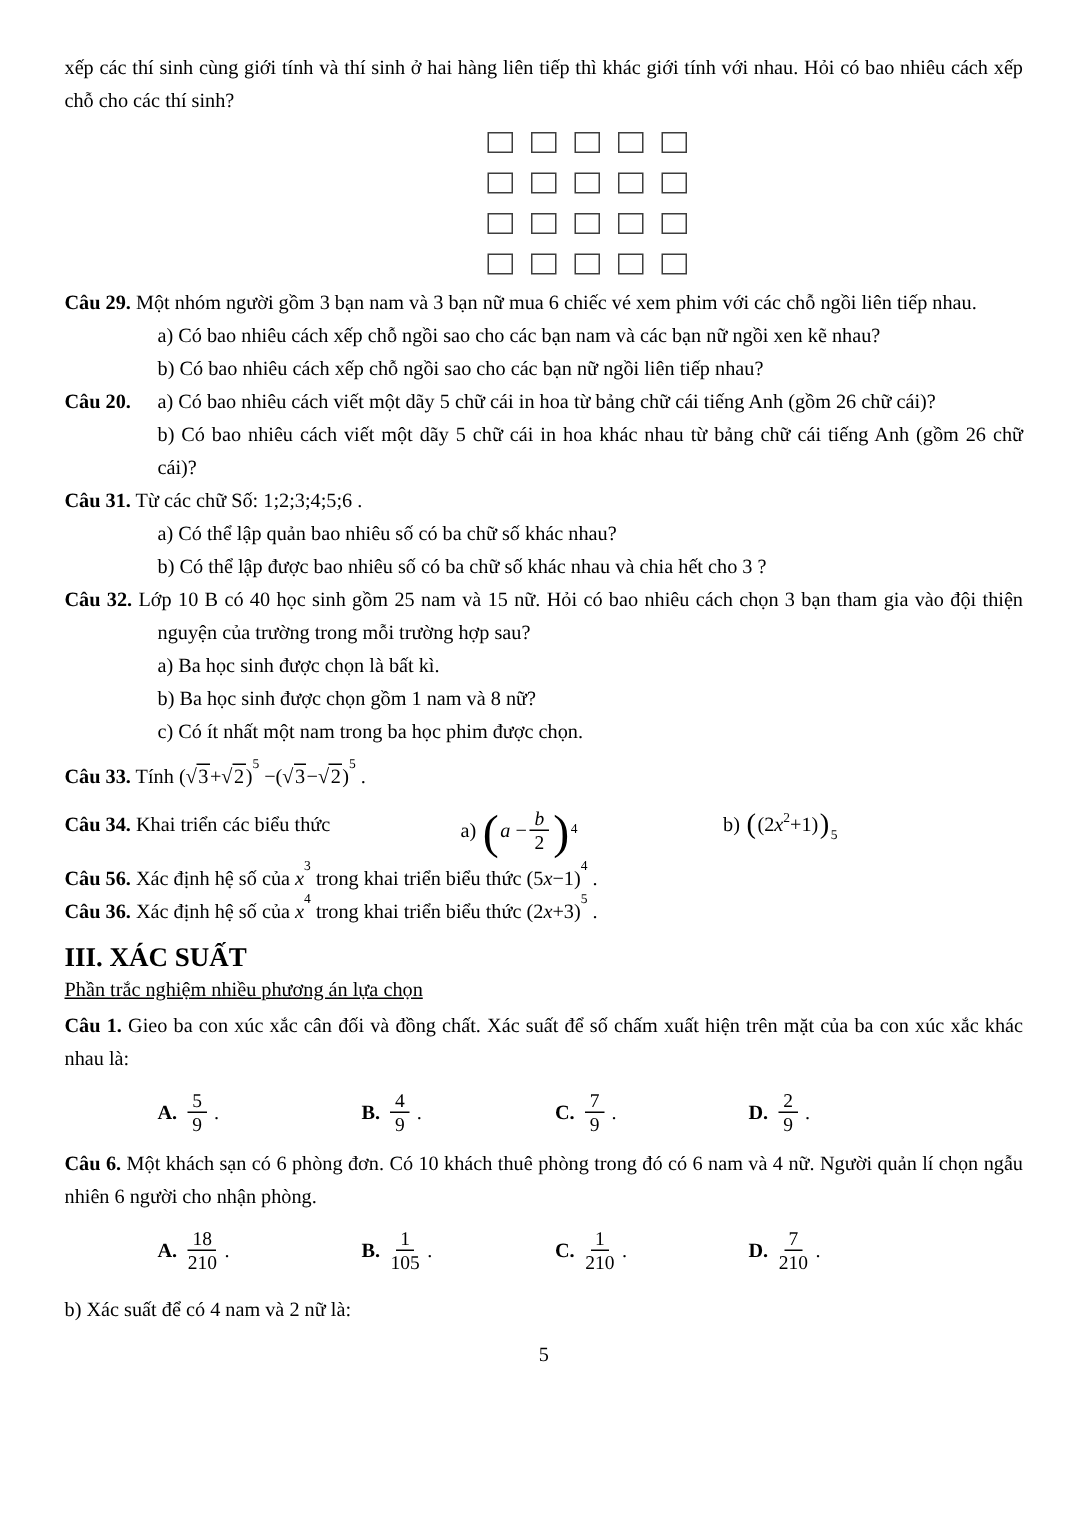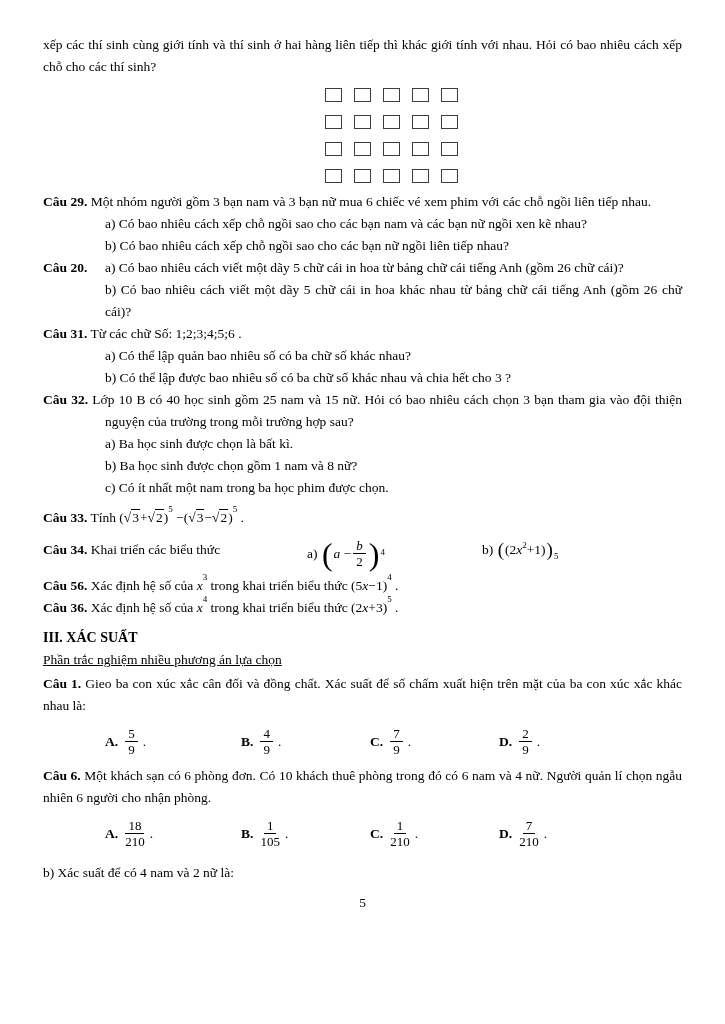--- a/index.html
+++ b/index.html
@@ -32,21 +32,21 @@
   .q34row .part2{width:175px;display:flex;align-items:center;}
   .q34row .part3{display:flex;align-items:center;}
   .bigp{font-size:32px;font-weight:400;line-height:0;padding:0 1px;}
   .midp{font-size:19px;font-weight:400;line-height:0;padding:0 1px;}
   .exphi{font-size:9px;align-self:flex-start;position:relative;top:2px;}
   .exphi2{font-size:9px;align-self:flex-start;position:relative;top:6px;}
   .frac{display:inline-flex;flex-direction:column;align-items:center;line-height:14px;font-size:13px;vertical-align:middle;margin:0 2px;}
   .frac .num{border-bottom:1.2px solid #000;padding:0 3px 0 3px;}
   .frac .den{padding-top:1px;}
   
-  .h3{font-weight:bold;font-size:14px;margin:8px 0 0 0;}
+  .h3{font-weight:bold;font-size:18px;margin:8px 0 0 0;}
   .subhead{font-weight:normal;text-decoration:underline;margin:0 0 2px 0;}
   
   .opt-row{display:flex;align-items:center;padding-left:62px;margin:5px 0 3px 0;height:40px;}
   .opt{display:flex;align-items:center;}
   .opt .key{font-weight:bold;margin-right:5px;}
   .opt .tail{margin-left:3px;}
   .opt.c1{width:136px;}.opt.c2{width:129px;}.opt.c3{width:129px;}
   .footer{text-align:center;margin-top:8px;}
 </style>
 </head>

